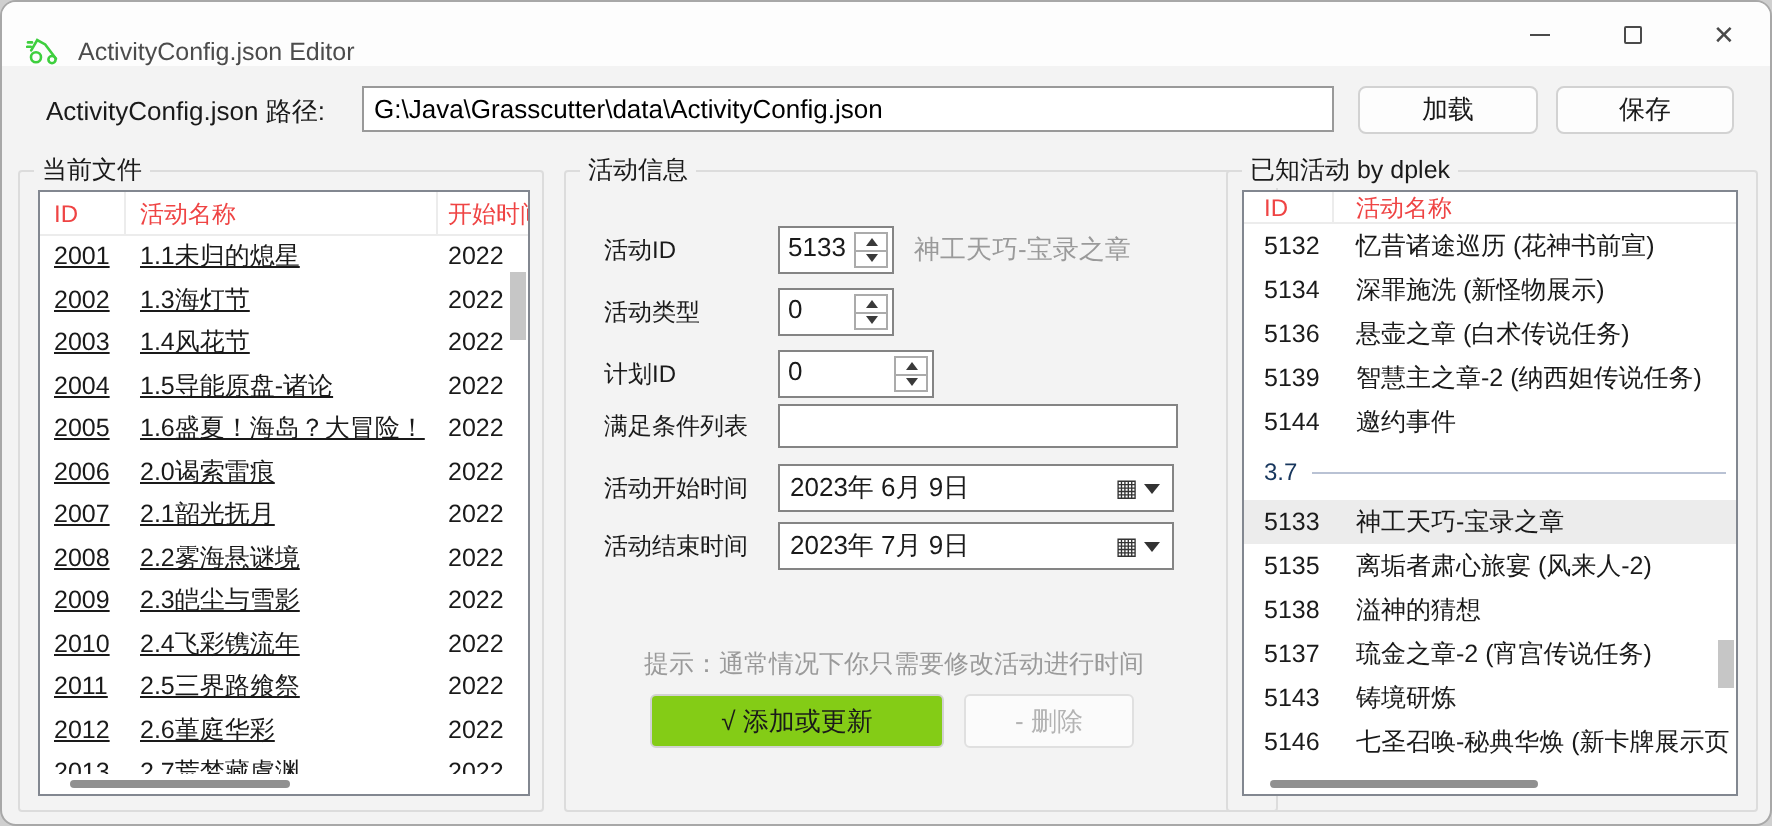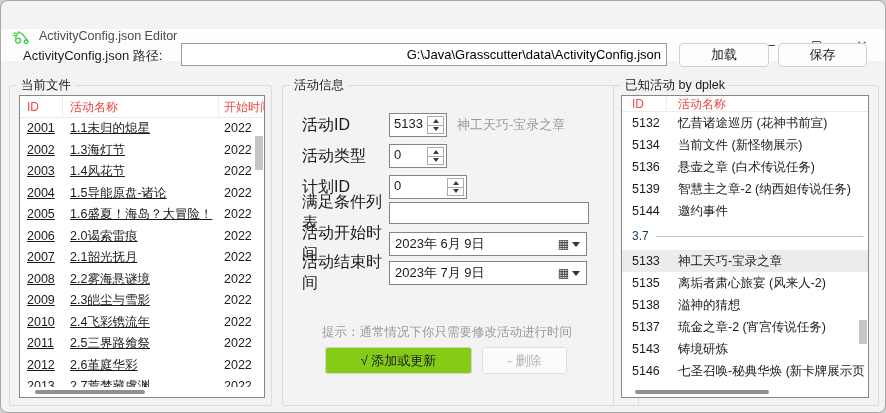--- a/index.html
+++ b/index.html
@@ -2,33 +2,33 @@
 <html><head>
 <meta charset="utf-8">
 <style>
   html,body { margin:0; padding:0; background:#cfcfcf; }
   * { box-sizing:border-box; font-family:"Liberation Sans","DejaVu Sans",sans-serif; }
   .window {
     position:relative; width:886px; height:413px; background:#f3f3f3;
     border:1px solid #a8a8a8; border-radius:8px; overflow:hidden; color:#1a1a1a;
   }
   
-  .titlebar { position:absolute; left:0; top:0; width:100%; height:32px; background:#fdfdfd; display:flex; align-items:flex-start;margin-top:28px; }
+  .titlebar { position:absolute; left:0; top:0; width:100%; height:32px; background:#fdfdfd; display:flex; align-items:flex-end; }
   .app-icon { margin-left:12px; width:18px; height:16px; display:flex; align-items:center; }
   .title { margin-left:8px; font-size:12.5px; color:#4c4c4c; }
   .win-controls { position:absolute; right:0; top:0; height:32px; display:flex; }
   .win-btn { width:46px; height:32px; display:flex; align-items:center; justify-content:center; cursor:default; }
   .min-glyph { width:10px; height:1px; background:#4a4a4a; display:block; }
   .max-glyph { width:9px; height:9px; border:1px solid #4a4a4a; border-radius:1px; display:block; }
   .close-glyph { font-size:13px; color:#4a4a4a; line-height:1; }
   
   .path-label { position:absolute; left:22px; top:46px; font-size:13px; }
   .path-input {
     position:absolute; left:180px; top:42px; width:486px; height:23px;
-    border:1px solid #999; background:#fff; font-size:13px; padding:0 5px; color:#000;text-align:right;
+    border:1px solid #999; background:#fff; font-size:13px; padding:0 5px; color:#000;
   }
   .btn { background:#fdfdfd; border:1px solid #d2d2d2; border-radius:4px; font-size:13px; color:#1a1a1a; }
   .btn-load { position:absolute; left:678px; top:42px; width:90px; height:24px; }
   .btn-save { position:absolute; left:777px; top:42px; width:89px; height:24px; }
   
   .groupbox { position:absolute; border:1px solid #dcdcdc; border-radius:2px; }
   .gb-title { position:absolute; top:-9px; left:7px; background:#f3f3f3; padding:0 4px; font-size:12.5px; color:#1a1a1a; }
   .gb-left  { left:8px;   top:84px; width:263px; height:321px; }
   .gb-mid   { left:281px; top:84px; width:357px; height:321px; }
   .gb-right { left:612px; top:84px; width:266px; height:321px; }
@@ -58,21 +58,21 @@
   .lv-right .vscroll { top:16px; }
   .vthumb { position:absolute; right:1px; width:8px; background:#c6c6c6; }
   .lv-left  .vthumb { top:18px; height:34px; }
   .lv-right .vthumb { top:208px; height:24px; }
   .hscroll { position:absolute; left:0; right:10px; bottom:0; height:10px; background:#fff; }
   .hthumb { position:absolute; bottom:3px; height:4px; border-radius:2px; background:#909090; }
   .lv-left  .hthumb { left:15px; width:110px; }
   .lv-right .hthumb { left:13px; width:134px; }
   
   .form-row { position:absolute; left:19px; right:12px; display:flex; align-items:center; }
-  .f-label { width:87px; font-size:16px; flex-shrink:0; }
+  .f-label { width:87px; font-size:12px; flex-shrink:0; }
   .r1 { top:27px;  height:24px; }
   .r2 { top:58px;  height:24px; }
   .r3 { top:89px;  height:24px; }
   .r4 { top:116px; height:22px; }
   .r5 { top:146px; height:24px; }
   .r6 { top:175px; height:24px; }
   .spinner { height:24px; border:1px solid #848484; background:#fff; display:flex; }
   .sp-58 { width:58px; } .sp-78 { width:78px; }
   .spin-value { flex:1; font-size:13px; padding:2px 0 0 4px; }
   .spin-btns { width:17px; margin:2px; border:1px solid #ababab; display:flex; flex-direction:column; }
@@ -292,21 +292,21 @@
         <span class="col k-id">ID</span>
         <span class="col k-name">活动名称</span>
       </div>
       <div>
           <div class="kv-row">
             <span class="col k-id">5132</span>
             <span class="col k-name">忆昔诸途巡历 (花神书前宣)</span>
           </div>
           <div class="kv-row">
             <span class="col k-id">5134</span>
-            <span class="col k-name">当前文件 (新怪物展示)</span>
+            <span class="col k-name">深罪施洗 (新怪物展示)</span>
           </div>
           <div class="kv-row">
             <span class="col k-id">5136</span>
             <span class="col k-name">悬壶之章 (白术传说任务)</span>
           </div>
           <div class="kv-row">
             <span class="col k-id">5139</span>
             <span class="col k-name">智慧主之章-2 (纳西妲传说任务)</span>
           </div>
           <div class="kv-row">

